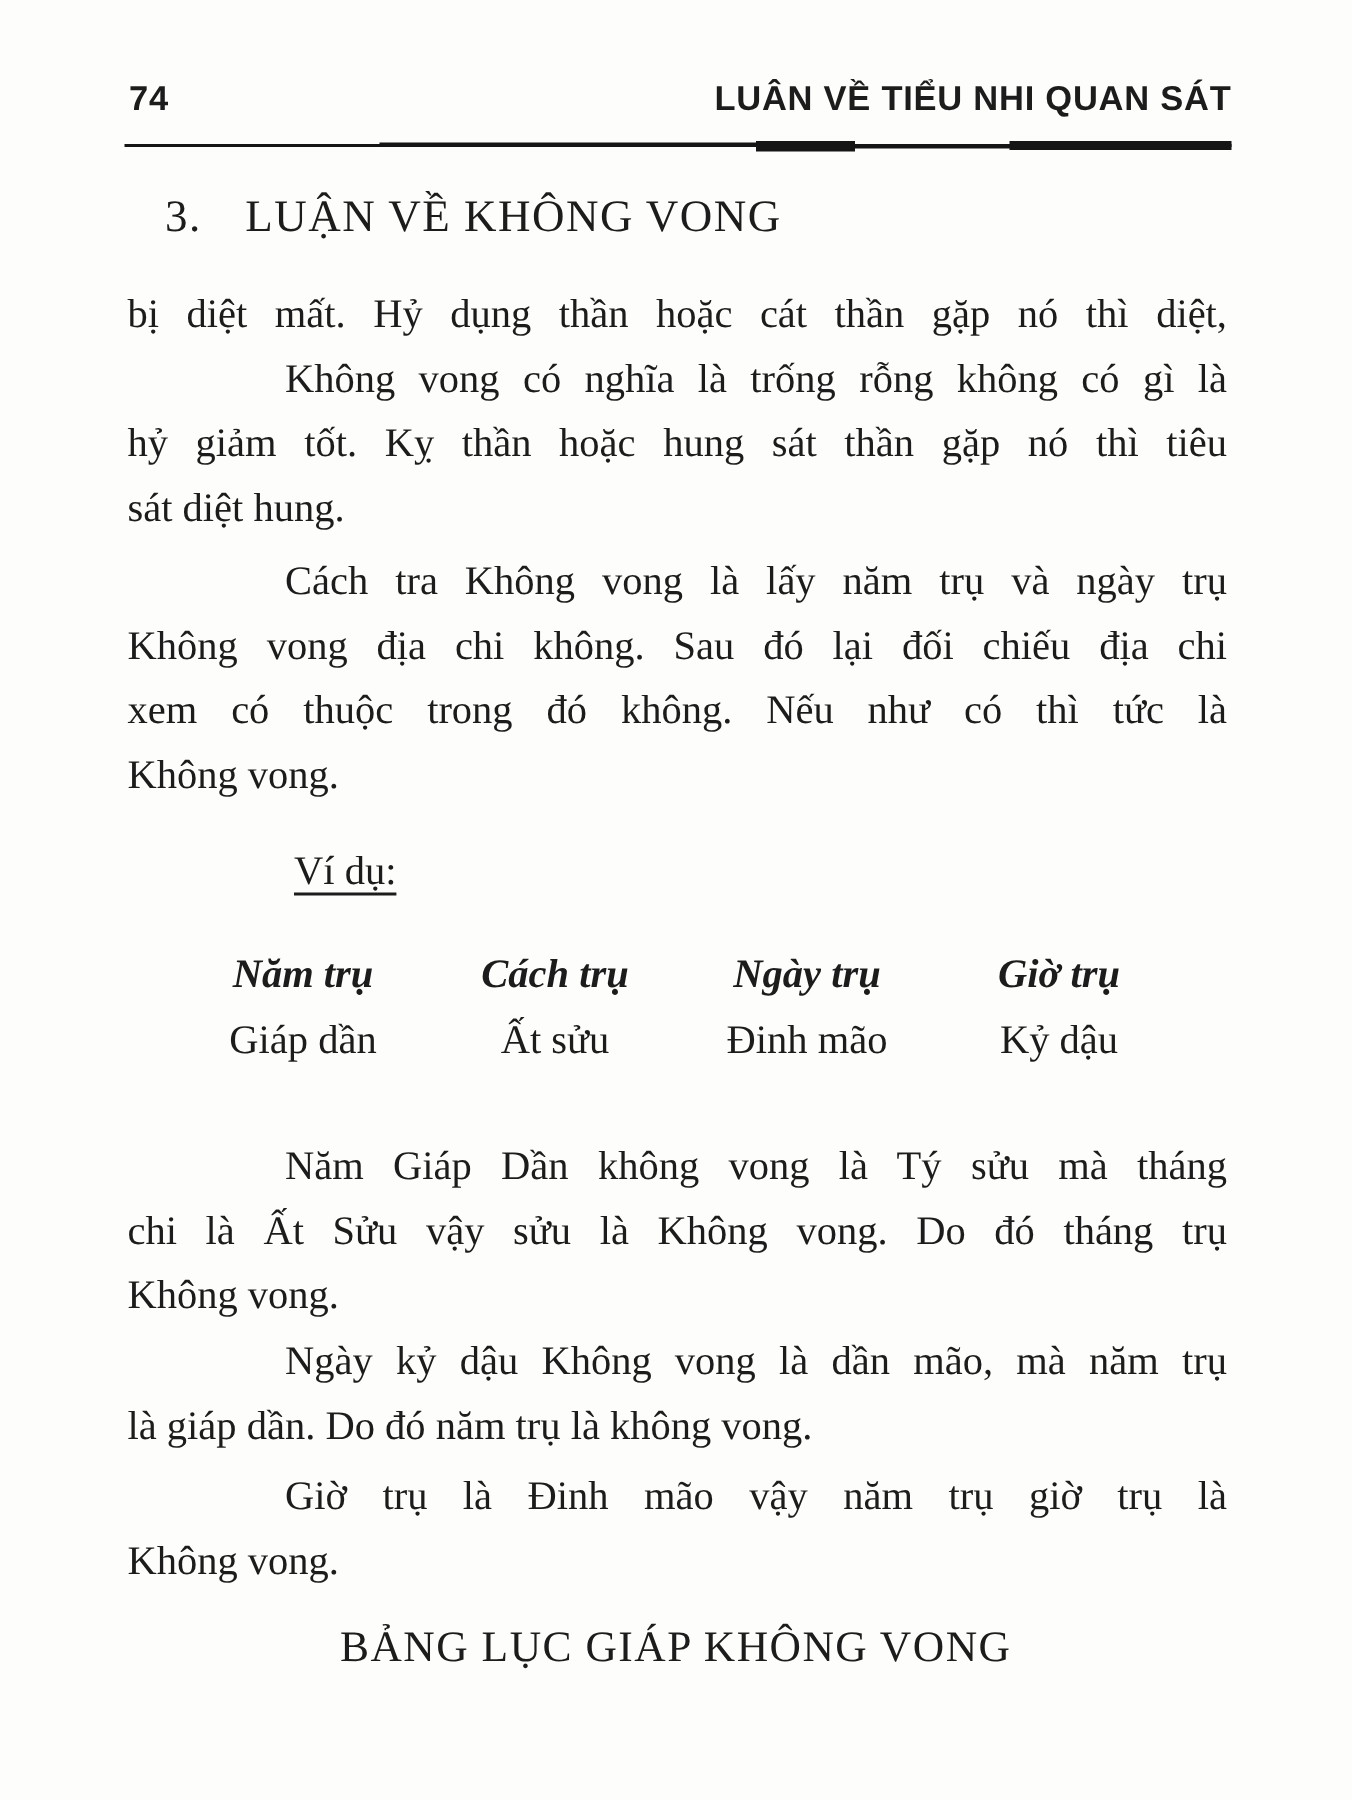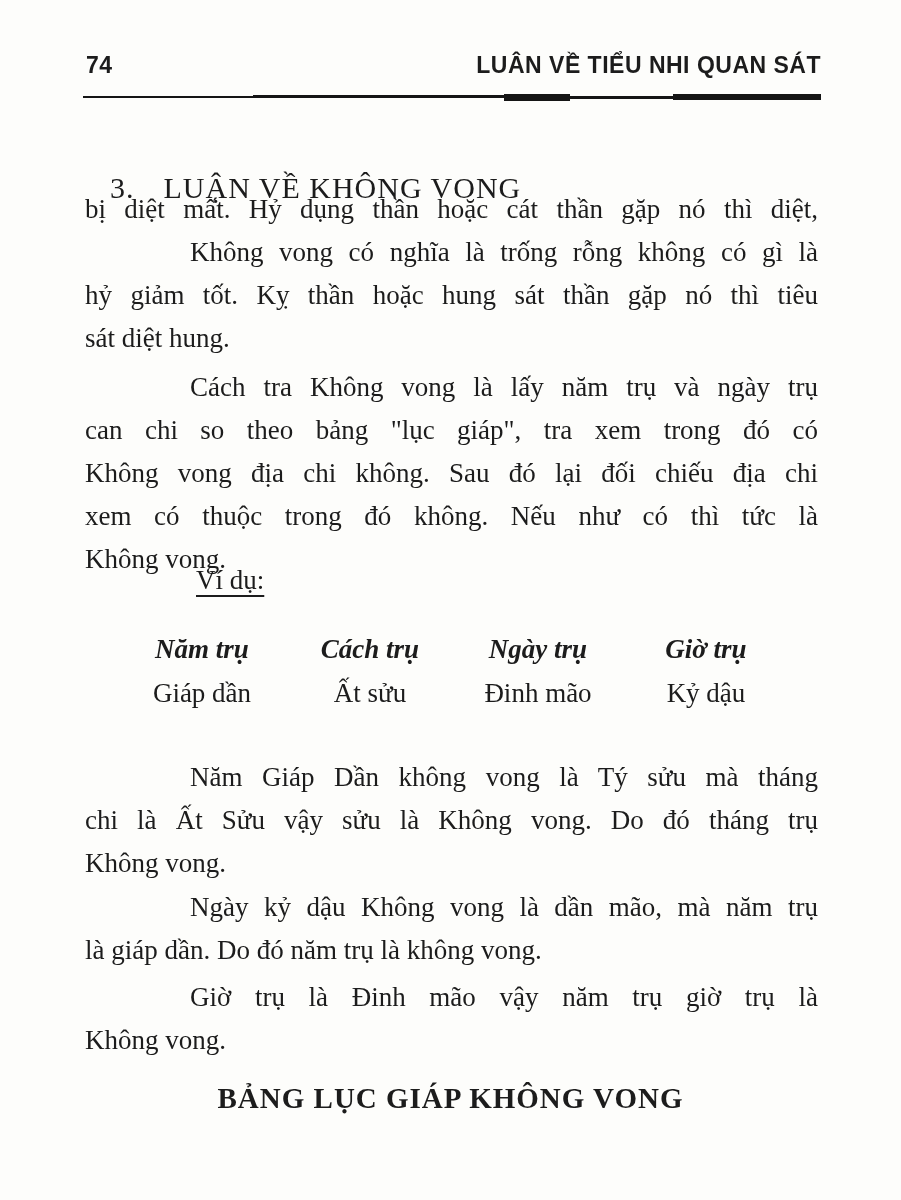--- a/index.html
+++ b/index.html
@@ -21,21 +21,21 @@
   }
   
   .rule{position:absolute;top:93px;left:83px;right:80px;height:9px;}
   .rule .seg{position:absolute;background:#151515;}
   .seg1{left:0;right:0;top:3px;height:2px;}
   .seg2{left:23%;width:40%;top:2px;height:3px;}
   .seg3{left:57%;width:9%;top:1px;height:7px;}
   .seg4{left:66%;width:16%;top:3px;height:3px;}
   .seg5{left:80%;width:20%;top:1px;height:6px;}
 
-  .heading{position:absolute;top:128px;left:110px;font-size:30px;letter-spacing:1px;white-space:nowrap;margin-top:43px;}
+  .heading{position:absolute;top:128px;left:110px;font-size:30px;letter-spacing:1px;white-space:nowrap;}
   .heading .num{display:inline-block;margin-right:29px;}
 
   .para{position:absolute;left:85px;width:733px;font-size:27px;line-height:43px;}
   .line{text-align:justify;text-align-last:justify;}
   .line.last{text-align-last:auto;}
   .line.first{text-indent:105px;}
 
   .vidu{
     position:absolute;top:565px;left:196px;
     font-size:27px;
@@ -45,21 +45,21 @@
   }
 
   .extable{position:absolute;top:634px;left:118px;width:672px;font-size:27px;}
   .extable .row{display:grid;grid-template-columns:1fr 1fr 1fr 1fr;}
   .extable .cell{text-align:center;}
   .extable .hrow .cell{font-style:italic;font-weight:bold;}
   .extable .vrow{margin-top:13px;}
 
   .bottom-heading{
     position:absolute;top:1082px;left:0;width:100%;
-    text-align:center;font-weight:bold;font-size:29px;letter-spacing:1px;
+    text-align:center;font-weight:normal;font-size:29px;letter-spacing:1px;
   }
 </style>
 </head>
 <body>
 
 <div class="page">
 
   <div class="header-row">
     <span>74</span>
     <span>LUÂN VỀ TIỂU NHI QUAN SÁT</span>
@@ -79,21 +79,20 @@
 
   <div class="para" style="top:188px">
     <div class="line">bị diệt mất. Hỷ dụng thần hoặc cát thần gặp nó thì diệt,</div>
     <div class="line first">Không vong có nghĩa là trống rỗng không có gì là</div>
     <div class="line">hỷ giảm tốt. Kỵ thần hoặc hung sát thần gặp nó thì tiêu</div>
     <div class="line last">sát diệt hung.</div>
   </div>
 
   <div class="para" style="top:366px">
     <div class="line first">Cách tra Không vong là lấy năm trụ và ngày trụ</div>
-    <div class="line">can chi so theo bảng "lục giáp", tra xem trong đó có</div>
     <div class="line">Không vong địa chi không. Sau đó lại đối chiếu địa chi</div>
     <div class="line">xem có thuộc trong đó không. Nếu như có thì tức là</div>
     <div class="line last">Không vong.</div>
   </div>
 
   <div class="vidu">Ví dụ:</div>
 
   <div class="extable">
     <div class="row hrow">
       <div class="cell">Năm trụ</div>

